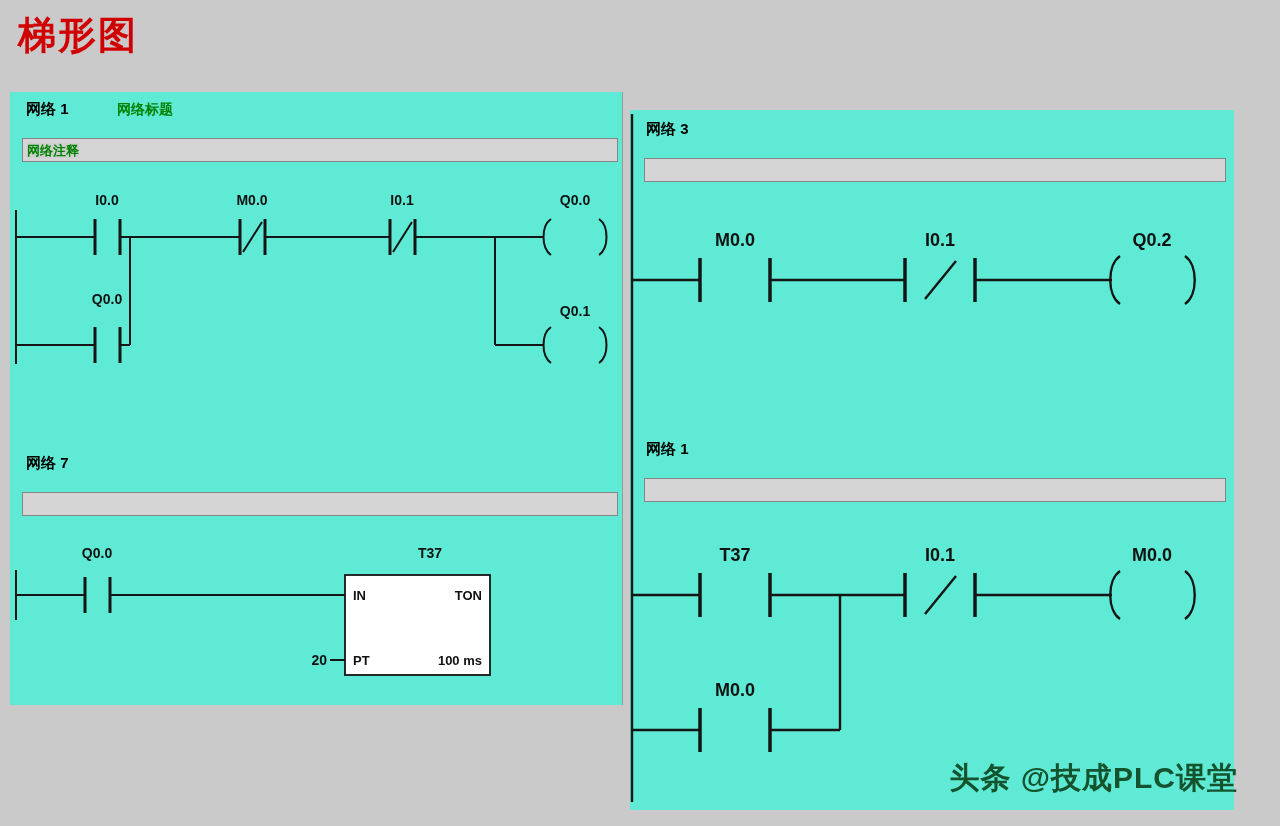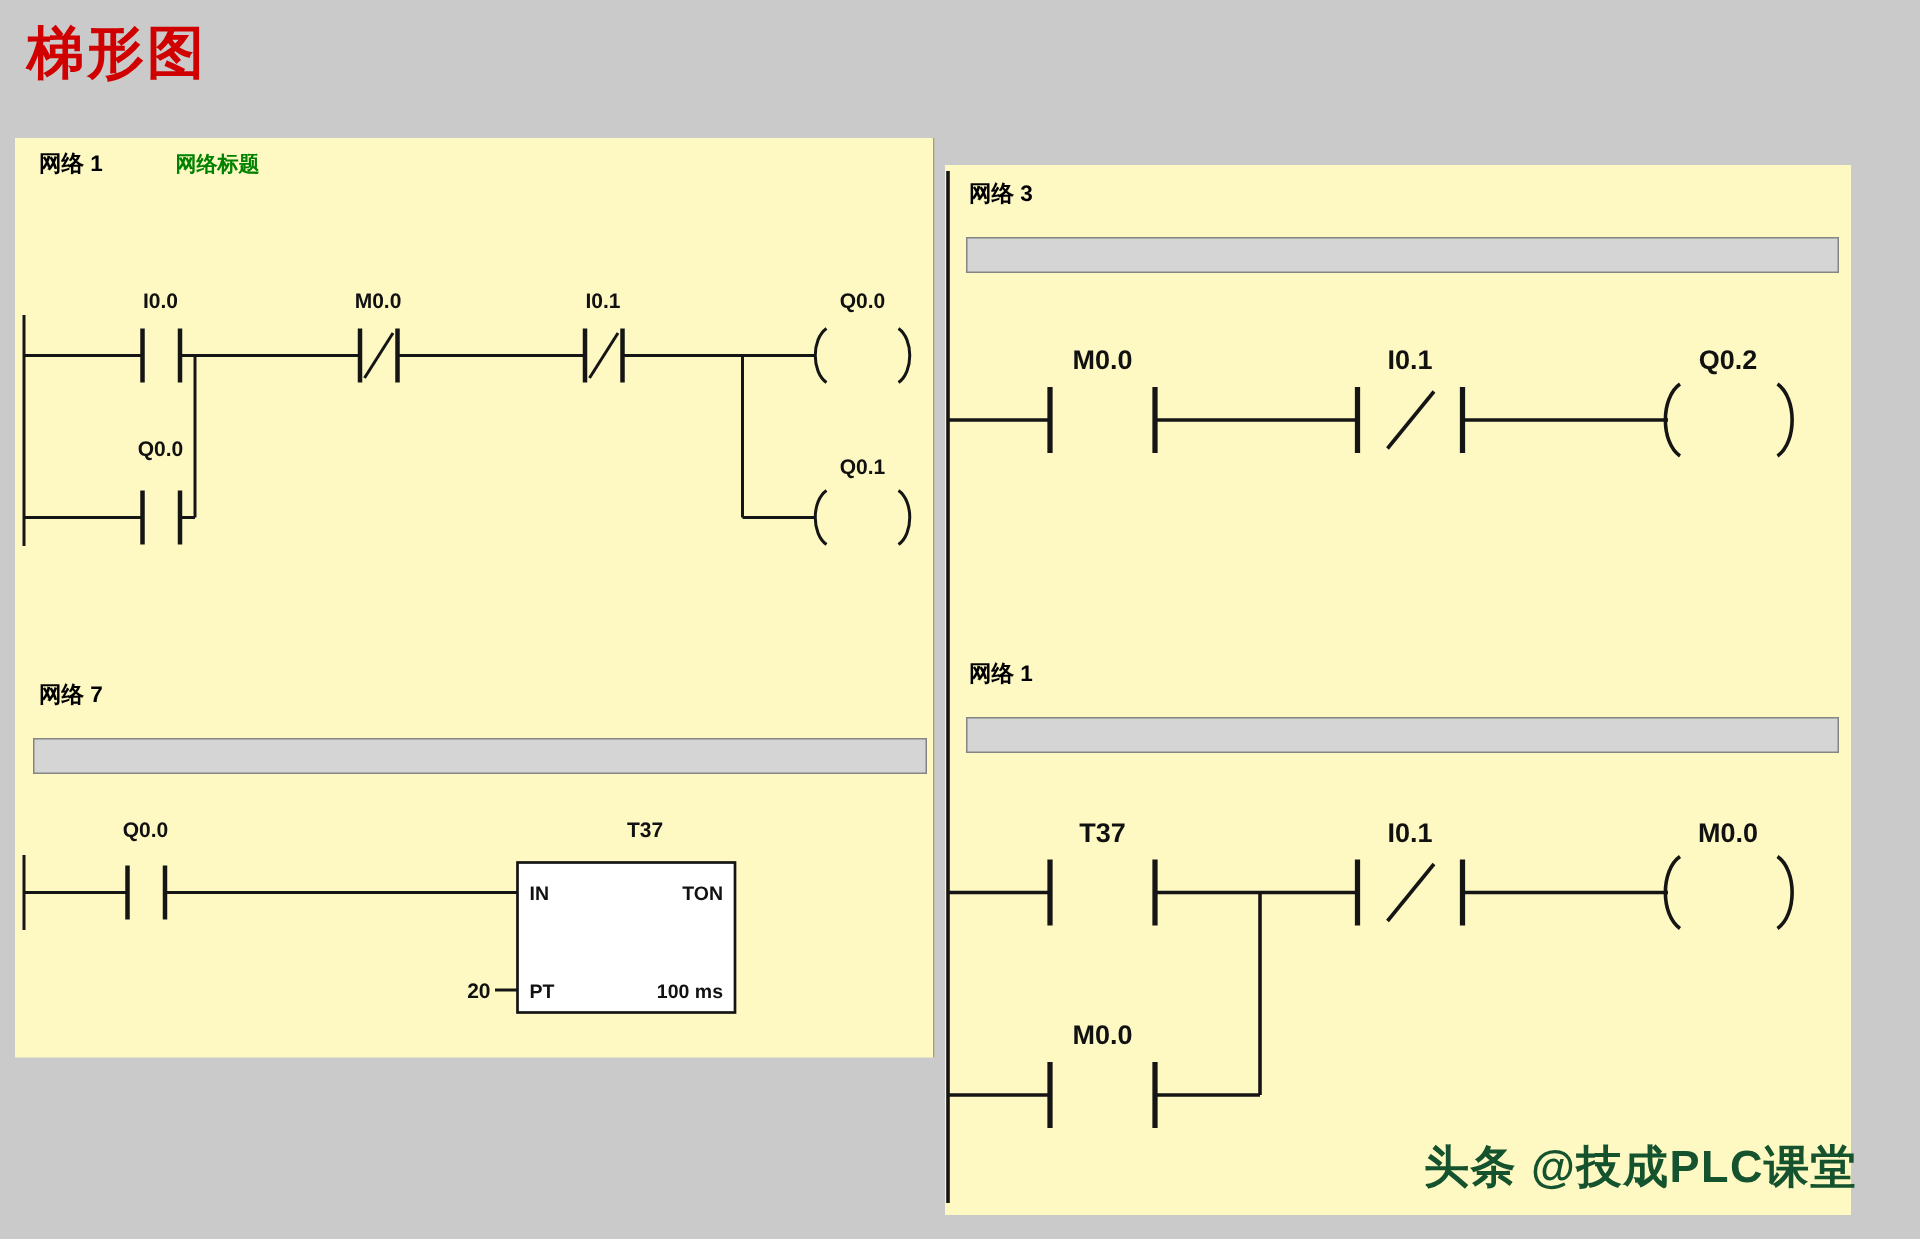--- a/index.html
+++ b/index.html
@@ -5,21 +5,21 @@
   html,body{margin:0;padding:0;}
   body{
     width:1280px;height:826px;position:relative;overflow:hidden;
     background:#cacaca;
     font-family:"Liberation Sans","DejaVu Sans",sans-serif;
   }
   .page-title{
     position:absolute;left:18px;top:10px;
     font-size:38px;font-weight:bold;color:#d10000;letter-spacing:2px;
   }
-  .panel{position:absolute;background:#fef9c3;}
+  .panel{position:absolute;background:#5eead4;}
   .panel-left{left:10px;top:92px;width:612px;height:613px;border-right:1px solid #9a9a9a;}
   .panel-right{left:630px;top:110px;width:604px;height:700px;text-align:center;}
   .net-head{position:absolute;height:20px;white-space:nowrap;}
   .nh-label{font-size:15px;font-weight:bold;color:#000;}
   .nh-title{font-size:14px;font-weight:bold;color:#008200;margin-left:44px;}
   .comment-bar{
     position:absolute;height:22px;background:#d5d5d5;border:1px solid #858585;
     line-height:22px;padding-left:4px;box-sizing:content-box;
   }
   .comment-text{font-size:13px;font-weight:bold;color:#008200;background:#cfcfcf;}
@@ -42,20 +42,23 @@
 <body>
 
 <div class="page-title">梯形图</div>
 
 <div class="panel panel-left">
 
   <div class="net-head" style="left:16px;top:8px;">
     <span class="nh-label">网络 1</span>
     <span class="nh-title">网络标题</span>
   </div>
+  <div class="comment-bar" style="left:12px;top:46px;width:590px;">
+    <span class="comment-text">网络注释</span>
+  </div>
 
   <div class="net-head" style="left:16px;top:362px;">
     <span class="nh-label">网络 7</span>
   </div>
   <div class="comment-bar" style="left:12px;top:400px;width:590px;"></div>
 
   <svg class="ladder" width="612" height="613" viewBox="0 0 612 613">
 
     <g>
       <line x1="6" y1="118" x2="6" y2="272" class="wire"></line>

